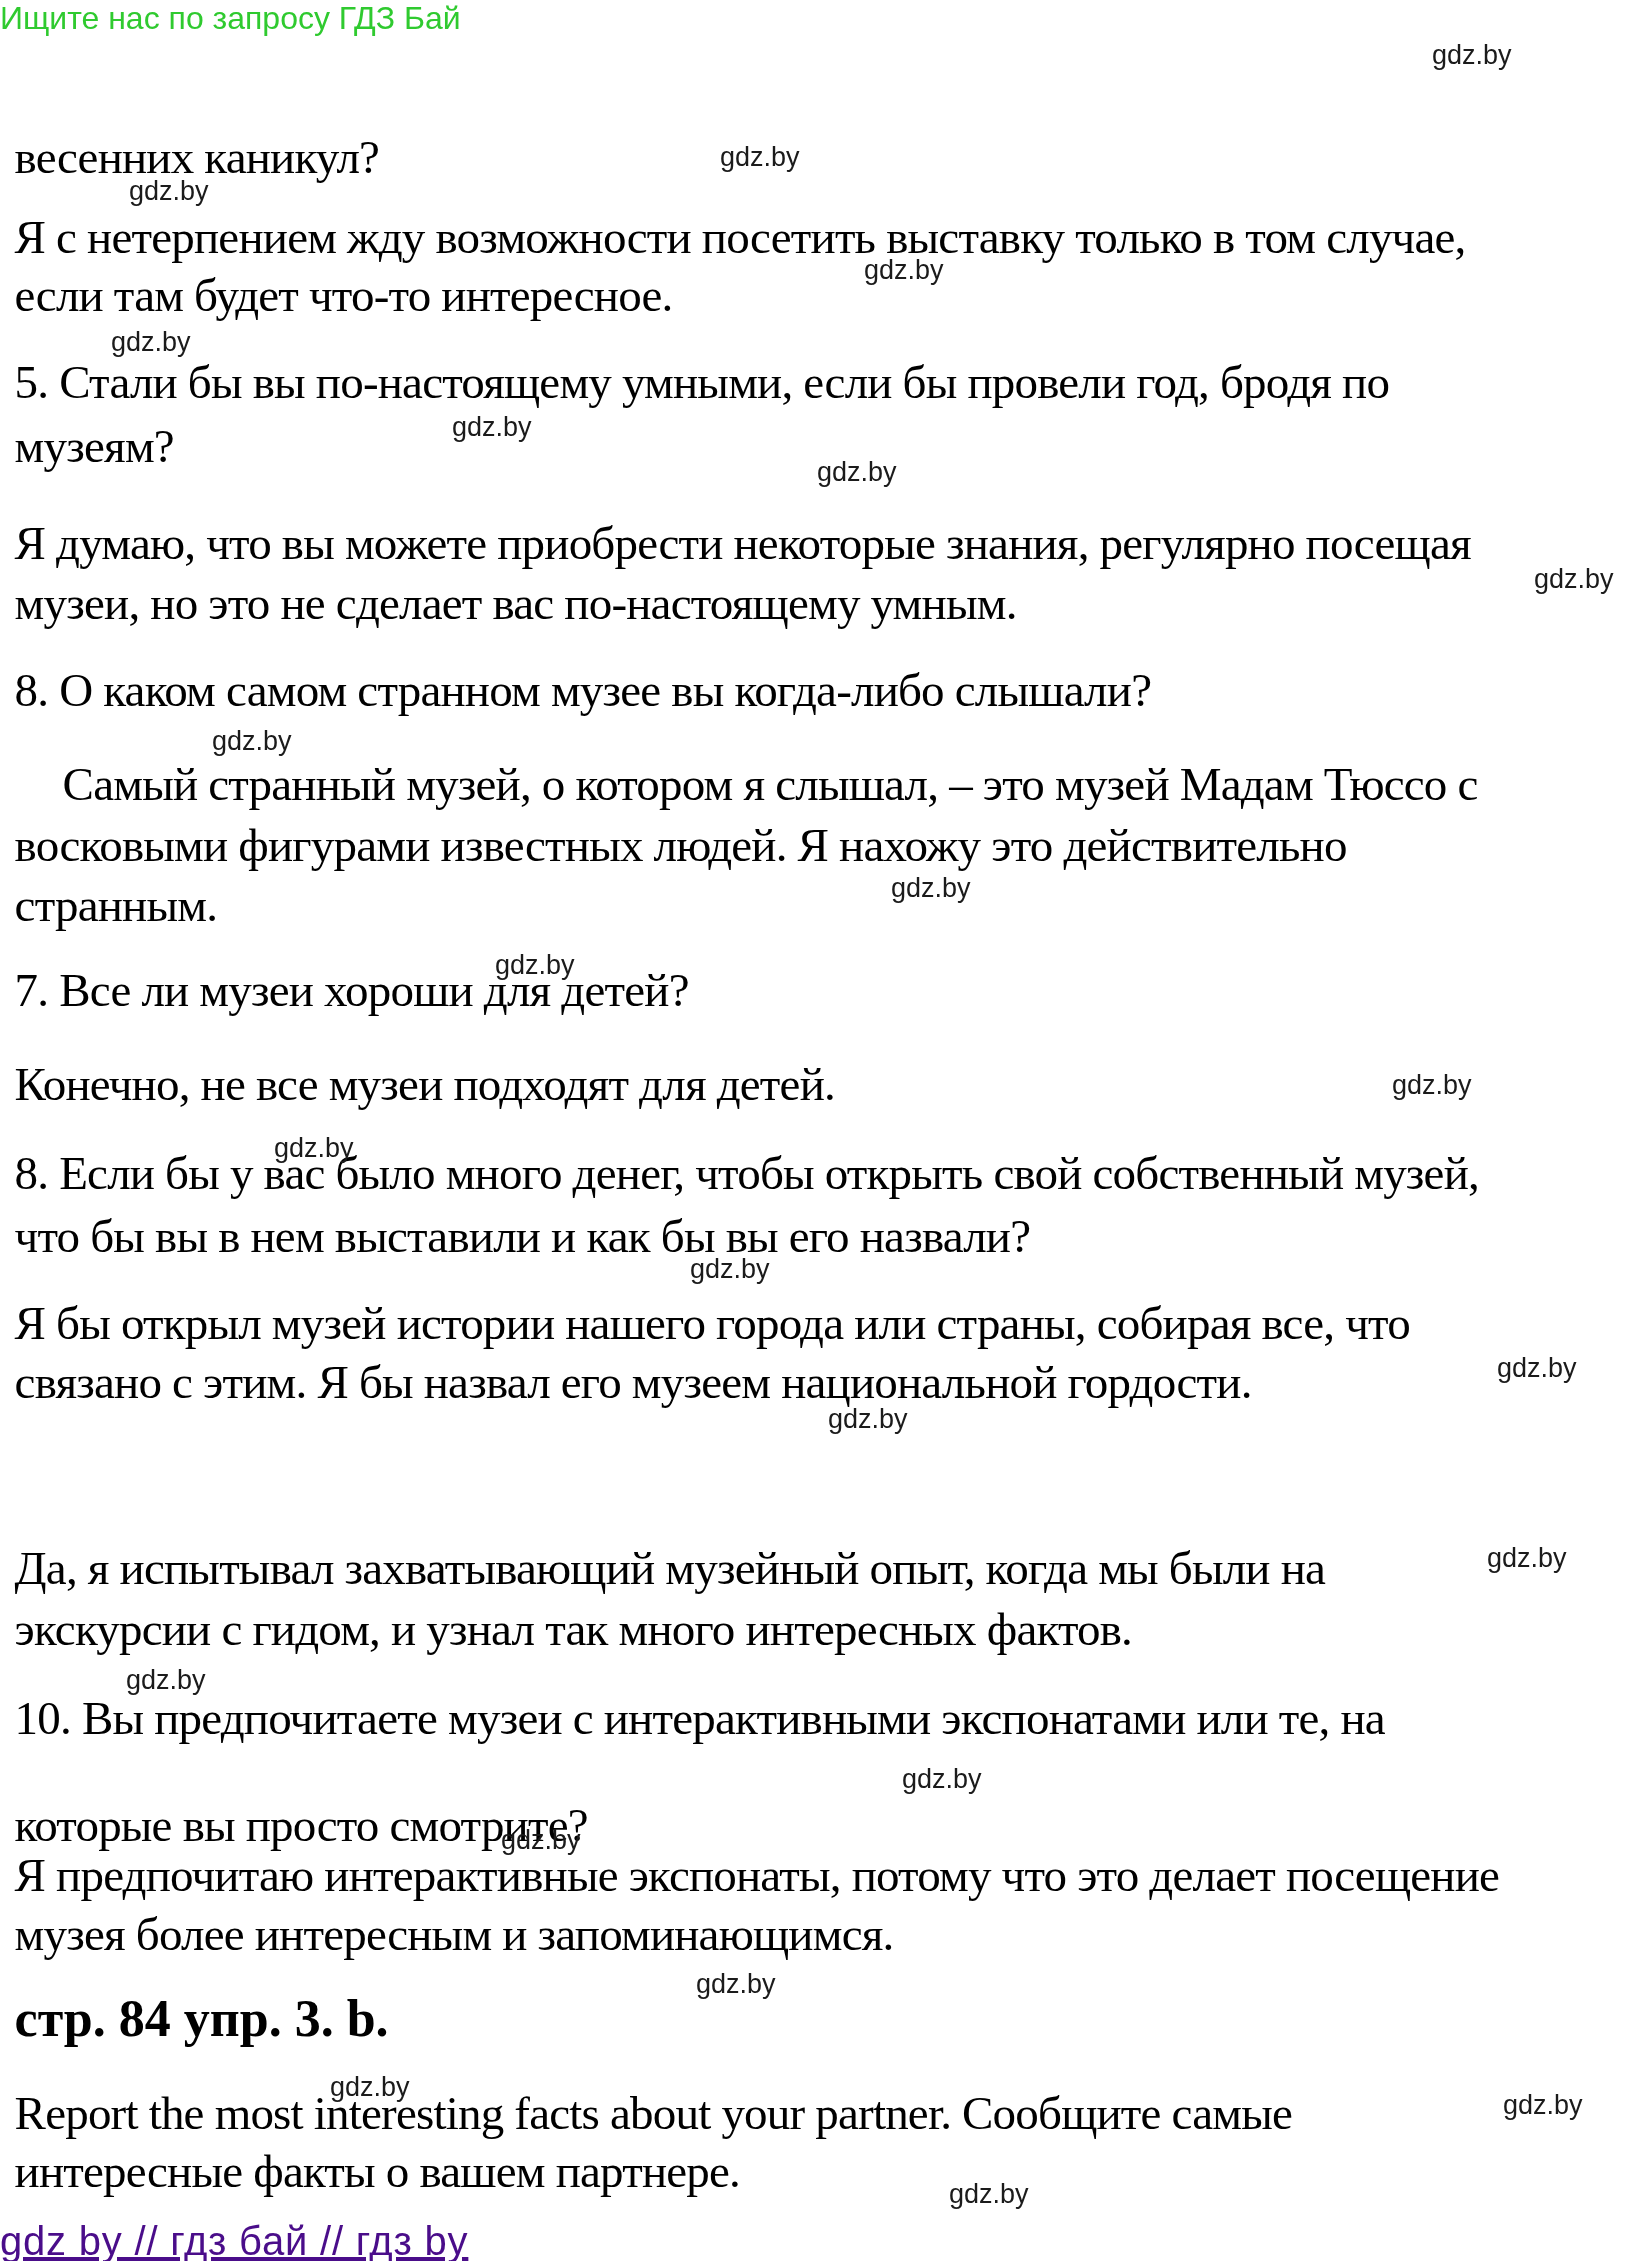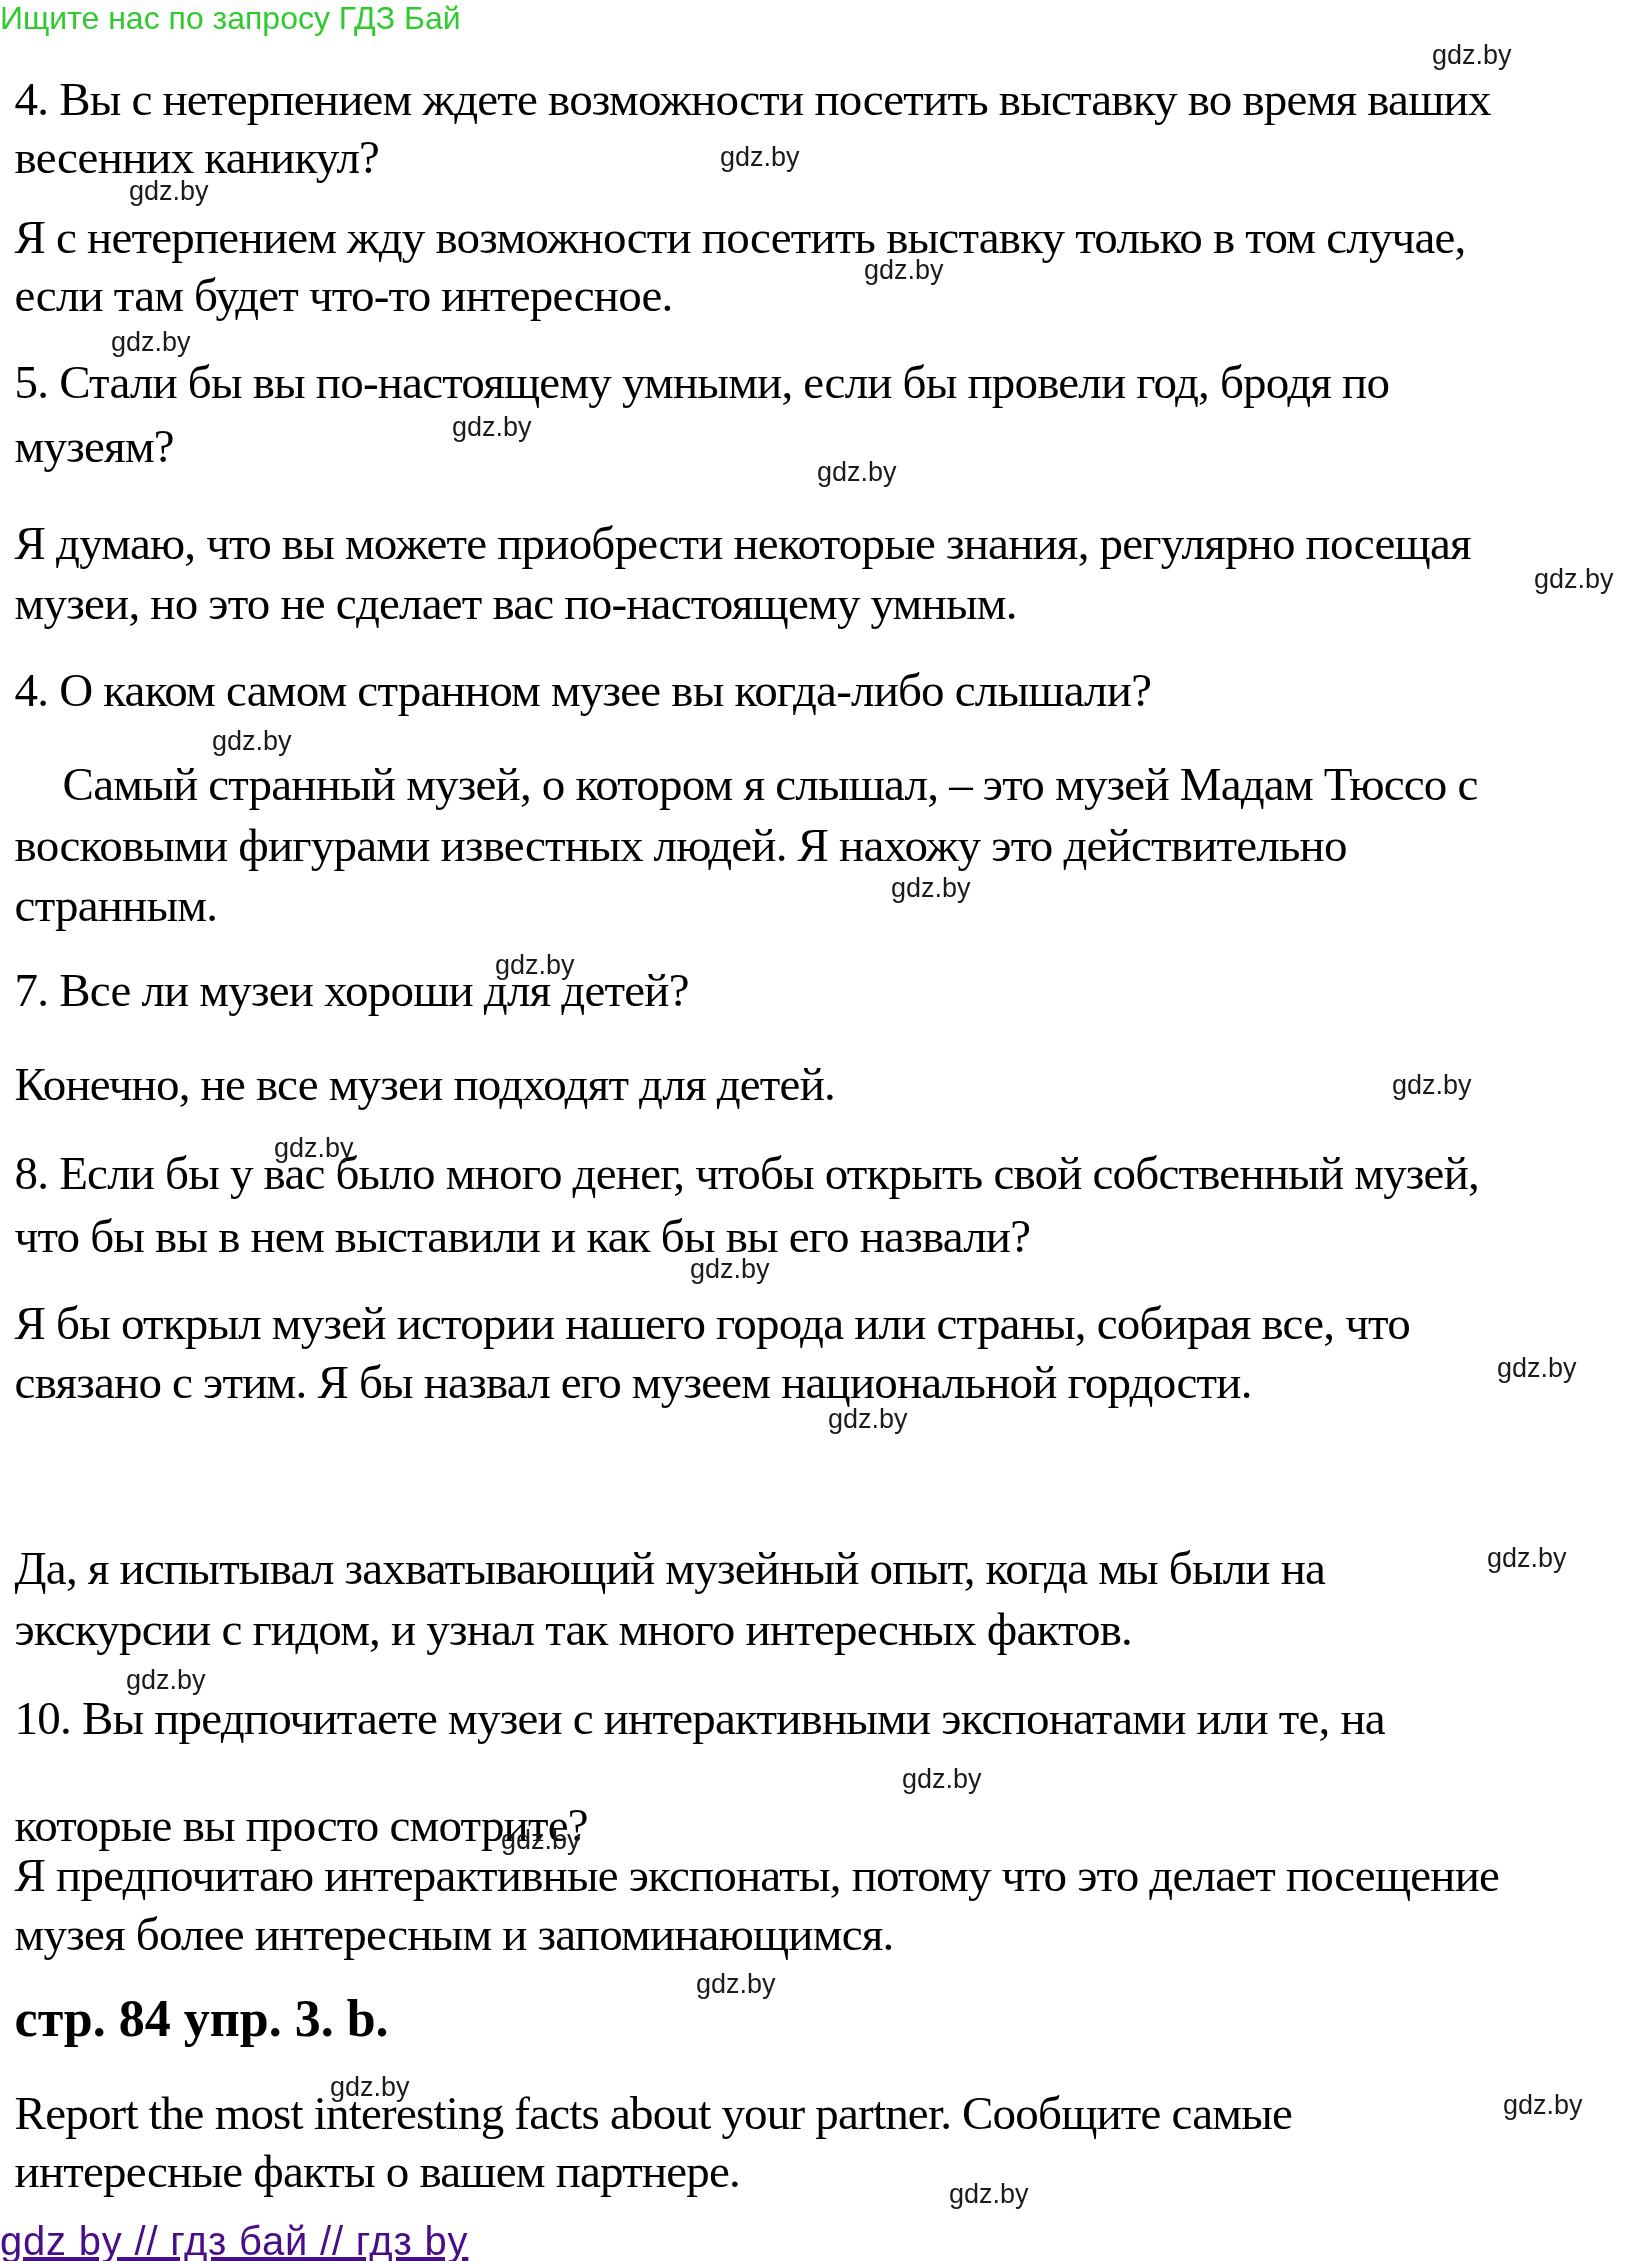--- a/index.html
+++ b/index.html
@@ -56,29 +56,28 @@
     white-space: nowrap;
   }
 </style>
 </head>
 <body>
 
 <div class="page">
   <div class="banner-top" style="color: rgb(47, 202, 47);">Ищите нас по запросу ГДЗ Бай</div>
 
   <div class="banner-bottom" style="color: rgb(74, 13, 138);">gdz by  //  гдз бай  //  гдз by</div>
-<div class="doc-line" style="top: 76px;">4. Вы с нетерпением ждете возможности посетить выставку во время ваших</div>
     <div class="doc-line" style="top: 134px;">весенних каникул?</div>
     <div class="doc-line" style="top: 214px;">Я с нетерпением жду возможности посетить выставку только в том случае,</div>
     <div class="doc-line" style="top: 272px; font-family: Liberation Serif, serif;">если там будет что-то интересное.</div>
     <div class="doc-line" style="top: 359px;">5. Стали бы вы по-настоящему умными, если бы провели год, бродя по</div>
     <div class="doc-line" style="top: 423px;">музеям?</div>
     <div class="doc-line" style="top: 580px;">музеи, но это не сделает вас по-настоящему умным.</div>
     <div class="doc-line" style="top: 520px;">Я думаю, что вы можете приобрести некоторые знания, регулярно посещая</div>
-    <div class="doc-line" style="top: 667px;">4. О каком самом странном музее вы когда-либо слышали?</div>
+    <div class="doc-line" style="top: 667px;">8. О каком самом странном музее вы когда-либо слышали?</div>
     <div class="doc-line" style="top: 761px; margin-left: 48px;">Самый странный музей, о котором я слышал, – это музей Мадам Тюссо с</div>
     <div class="doc-line" style="top: 822px;">восковыми фигурами известных людей. Я нахожу это действительно</div>
     <div class="doc-line" style="top: 882px;">странным.</div>
     <div class="doc-line" style="top: 967px;">7. Все ли музеи хороши для детей?</div>
     <div class="doc-line" style="top: 1061px;">Конечно, не все музеи подходят для детей.</div>
     <div class="doc-line" style="top: 1150px; text-align: right;">8. Если бы у вас было много денег, чтобы открыть свой собственный музей,</div>
     <div class="doc-line" style="top: 1213px;">что бы вы в нем выставили и как бы вы его назвали?</div>
     <div class="doc-line" style="top: 1300px;">Я бы открыл музей истории нашего города или страны, собирая все, что</div>
     <div class="doc-line" style="top: 1359px;">связано с этим. Я бы назвал его музеем национальной гордости.</div>
     <div class="doc-line" style="top: 1545px;">Да, я испытывал захватывающий музейный опыт, когда мы были на</div>

